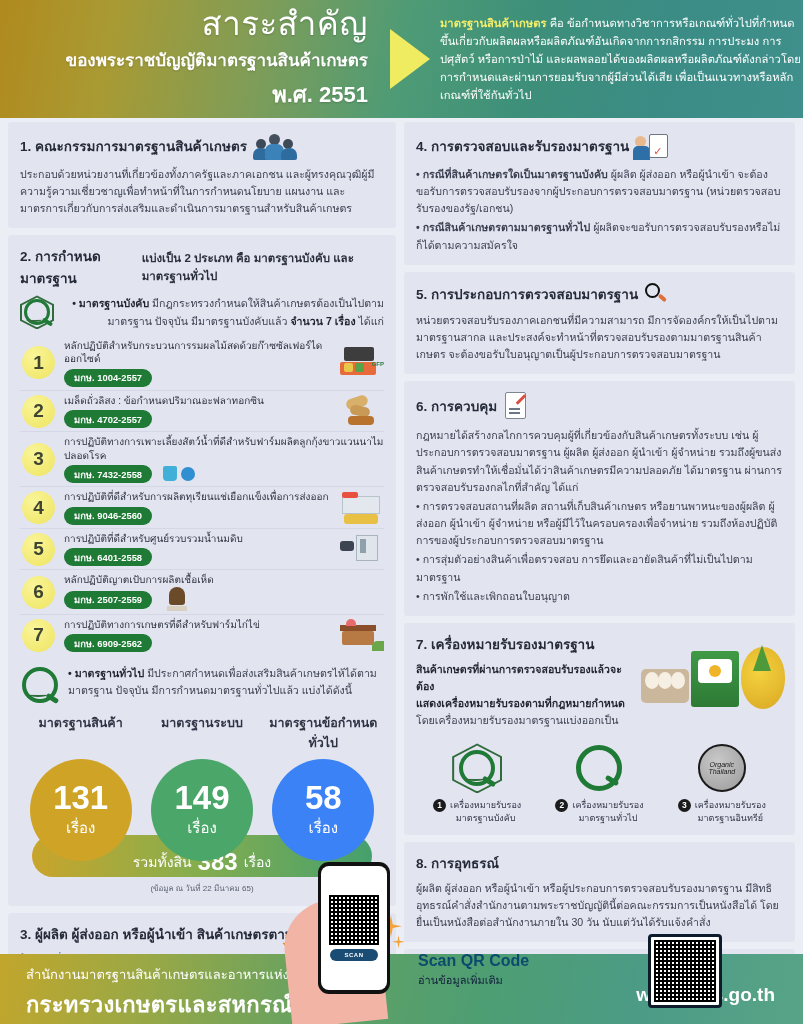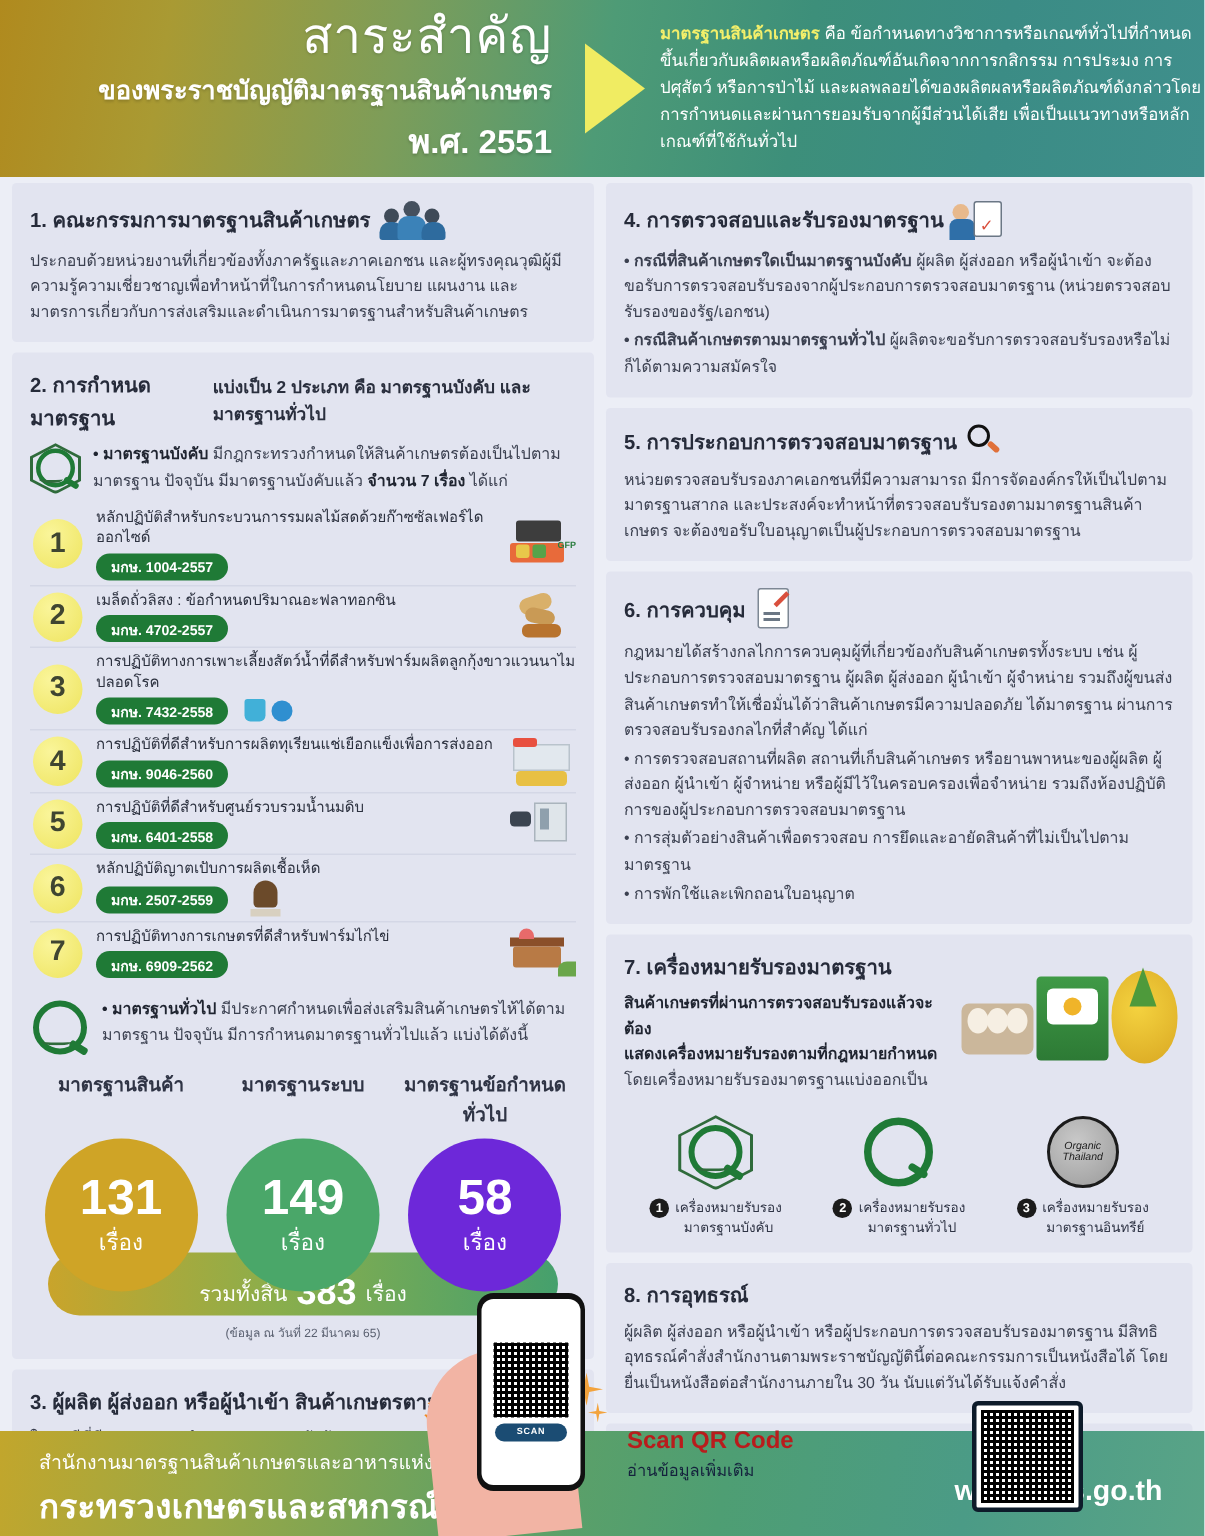--- a/index.html
+++ b/index.html
@@ -111,21 +111,21 @@
         background-image:
           repeating-linear-gradient(0deg,#000 0 2px,transparent 2px 4px),
           repeating-linear-gradient(90deg,#000 0 2px,transparent 2px 4px);
         background-color:#fff; }
   .scanbtn { background:#1b4c73;color:#fff;font-size:6px;font-weight:bold;
              border-radius:7px;padding:3px 14px;letter-spacing:.5px; }
   #hand { position:absolute; left:286px; top:900px; width:96px;height:124px;
           background:#f2b4a4; border-radius:48px 20px 0 0; transform:rotate(-6deg); z-index:5; }
 
   #scan-label { position:absolute; left:418px; top:952px; width:130px; z-index:7; text-align:left; }
-  #scan-label .s1 { font-size:16px;font-weight:bold;color:#b91c1c; }
+  #scan-label .s1 { font-size:16px;font-weight:bold;color:#0c4a6e; }
   #scan-label .s2 { font-size:11px;color:#14213d;margin-top:1px; }
   #qr-footer { position:absolute; left:648px; top:934px; width:74px;height:74px;
                background:#fff;border:3px solid #0d1b2a;border-radius:4px;padding:3px; z-index:7; }
   #qr-footer .qr { width:100%;height:100%; }
 
   
   .marks { display:flex; justify-content:space-around; margin-top:10px; }
   .mark { width:112px; text-align:center; }
   .mark .sym { height:58px;display:flex;align-items:center;justify-content:center; }
   .mark .cap { font-size:9px;line-height:1.35;color:#2f3445;display:flex;gap:4px;justify-content:center;align-items:flex-start;margin-top:2px; }
@@ -217,21 +217,21 @@
     </div>
 
     <div style="display:flex;gap:8px;align-items:flex-start;margin-top:3px;">
       <span class="qhex">
         <span class="hx"></span>
           <span class="hx2"></span>
         <span class="qmark"></span>
           <span class="qtail"></span>
           <span class="qwave"></span>
       </span>
-      <div class="body-text" style="flex:1;">
+      <div class="body-text" style="flex:1;text-align:right;">
         <b>• มาตรฐานบังคับ</b>
         <span>มีกฎกระทรวงกำหนดให้สินค้าเกษตรต้องเป็นไปตามมาตรฐาน ปัจจุบัน มีมาตรฐานบังคับแล้ว</span>
         <b>จำนวน 7 เรื่อง</b>
         <span>ได้แก่</span>
       </div>
     </div>
 
     <div style="margin-top:6px;">
 
       <div class="std-row">
@@ -347,21 +347,21 @@
       </div>
       <div class="circles">
         <div class="circ" style="background:#cfa426;">
           <span class="n">131</span>
           <span class="u">เรื่อง</span>
         </div>
         <div class="circ" style="background:#4aa769;">
           <span class="n">149</span>
           <span class="u">เรื่อง</span>
         </div>
-        <div class="circ" style="background:#6d28d9;">
+        <div class="circ" style="background:#3b82f6;">
           <span class="n">58</span>
           <span class="u">เรื่อง</span>
         </div>
       </div>
       <div class="total-bar">
         <span class="lbl">รวมทั้งสิ้น</span>
         <span class="big">383</span>
         <span class="lbl">เรื่อง</span>
       </div>
       <div class="note">(ข้อมูล ณ วันที่ 22 มีนาคม 65)</div>

